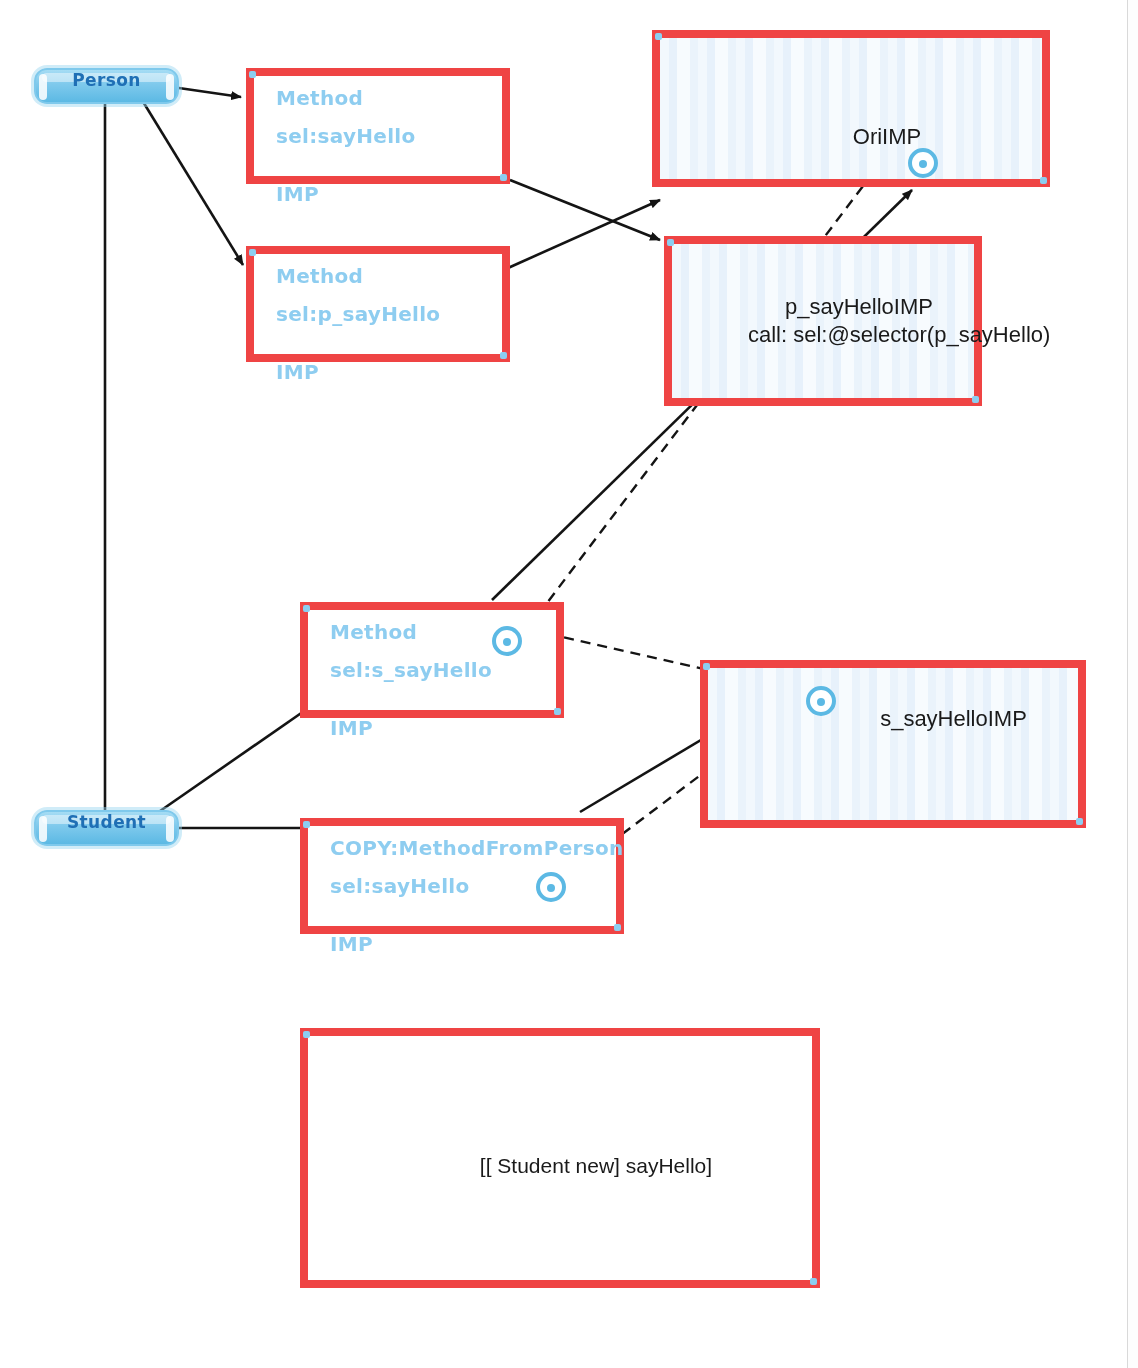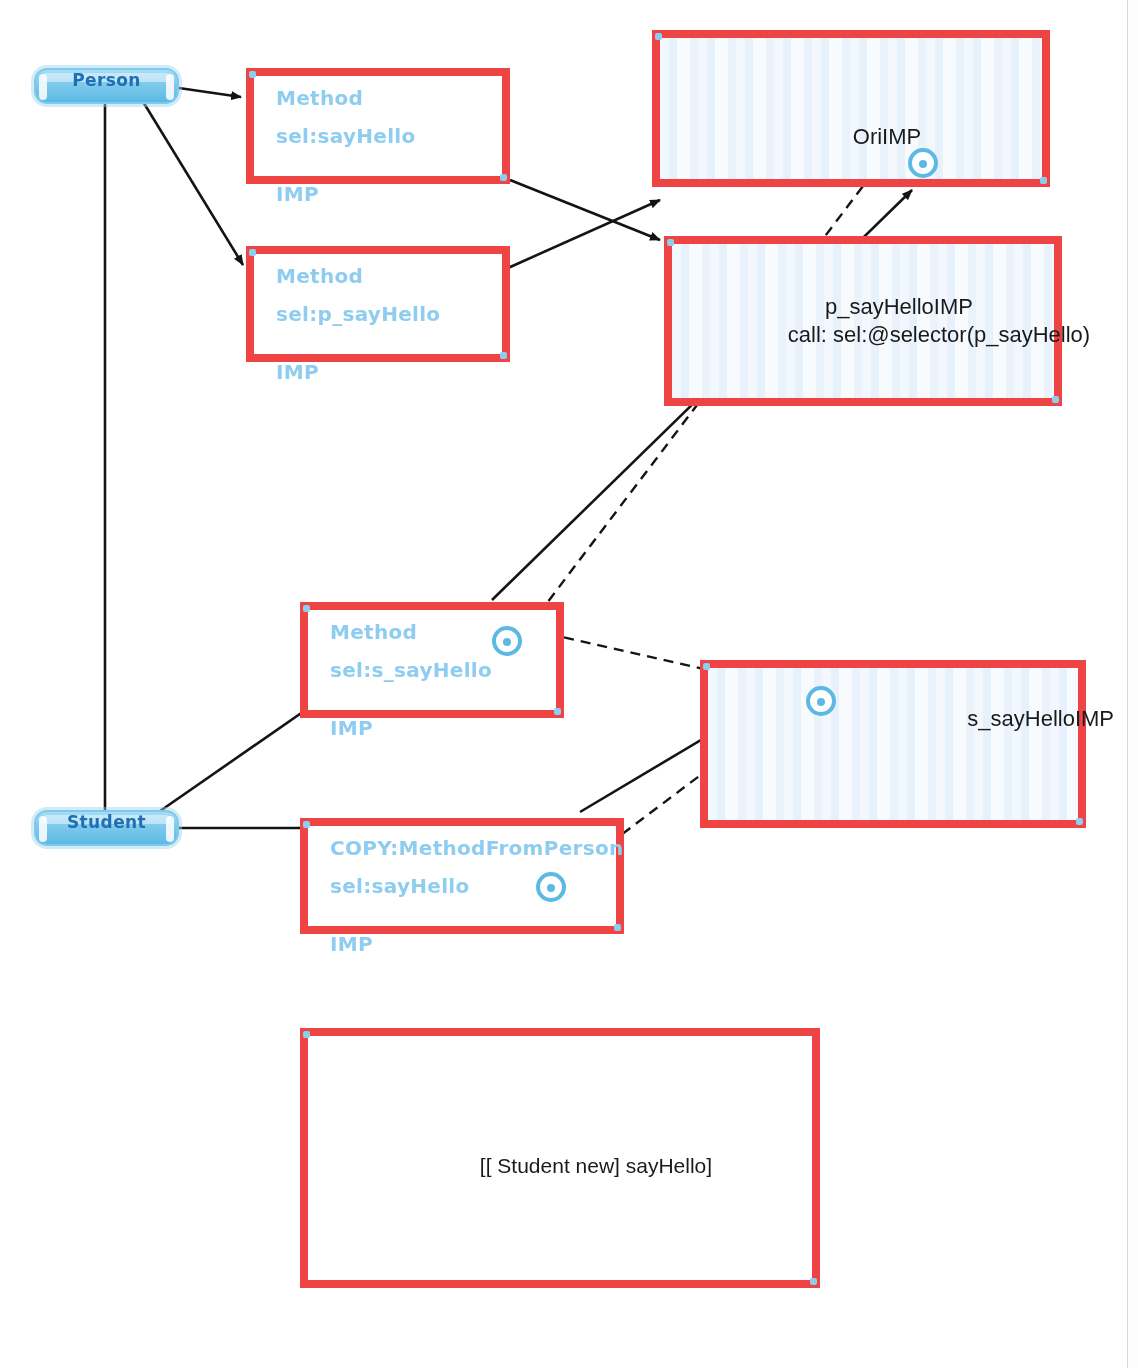--- a/index.html
+++ b/index.html
@@ -261,27 +261,27 @@
     </div>
   </div>
 
   <div class="node imp" style="left:652px; top:30px; width:398px; height:157px;">
     <span class="imp-text" style="top:86px;">OriIMP</span>
     <div class="pin" style="left:248px; top:110px;">
       <div class="dot"></div>
     </div>
   </div>
 
-  <div class="node imp" style="left:664px; top:236px; width:398px; height:170px;">
+  <div class="node imp" style="left:664px; top:236px; width:318px; height:170px;">
     <span class="imp-text" style="top:50px;">p_sayHelloIMP</span>
     <span class="imp-text" style="top:78px;padding-left:40px;">call: sel:@selector(p_sayHello)</span>
   </div>
 
   <div class="node imp" style="left:700px; top:660px; width:386px; height:168px;">
-    <span class="imp-text" style="top:38px; text-align:right; padding-left:49px; box-sizing:border-box;">s_sayHelloIMP</span>
+    <span class="imp-text" style="top:38px; text-align:center; padding-left:49px; box-sizing:border-box;">s_sayHelloIMP</span>
     <div class="pin" style="left:98px; top:18px;">
       <div class="dot"></div>
     </div>
   </div>
 
   <div class="node" style="left:300px; top:1028px; width:520px; height:260px;">
     <span class="imp-text" style="top:118px; font-size:21px;">[[ Student new] sayHello]</span>
   </div>
 
 </div>

